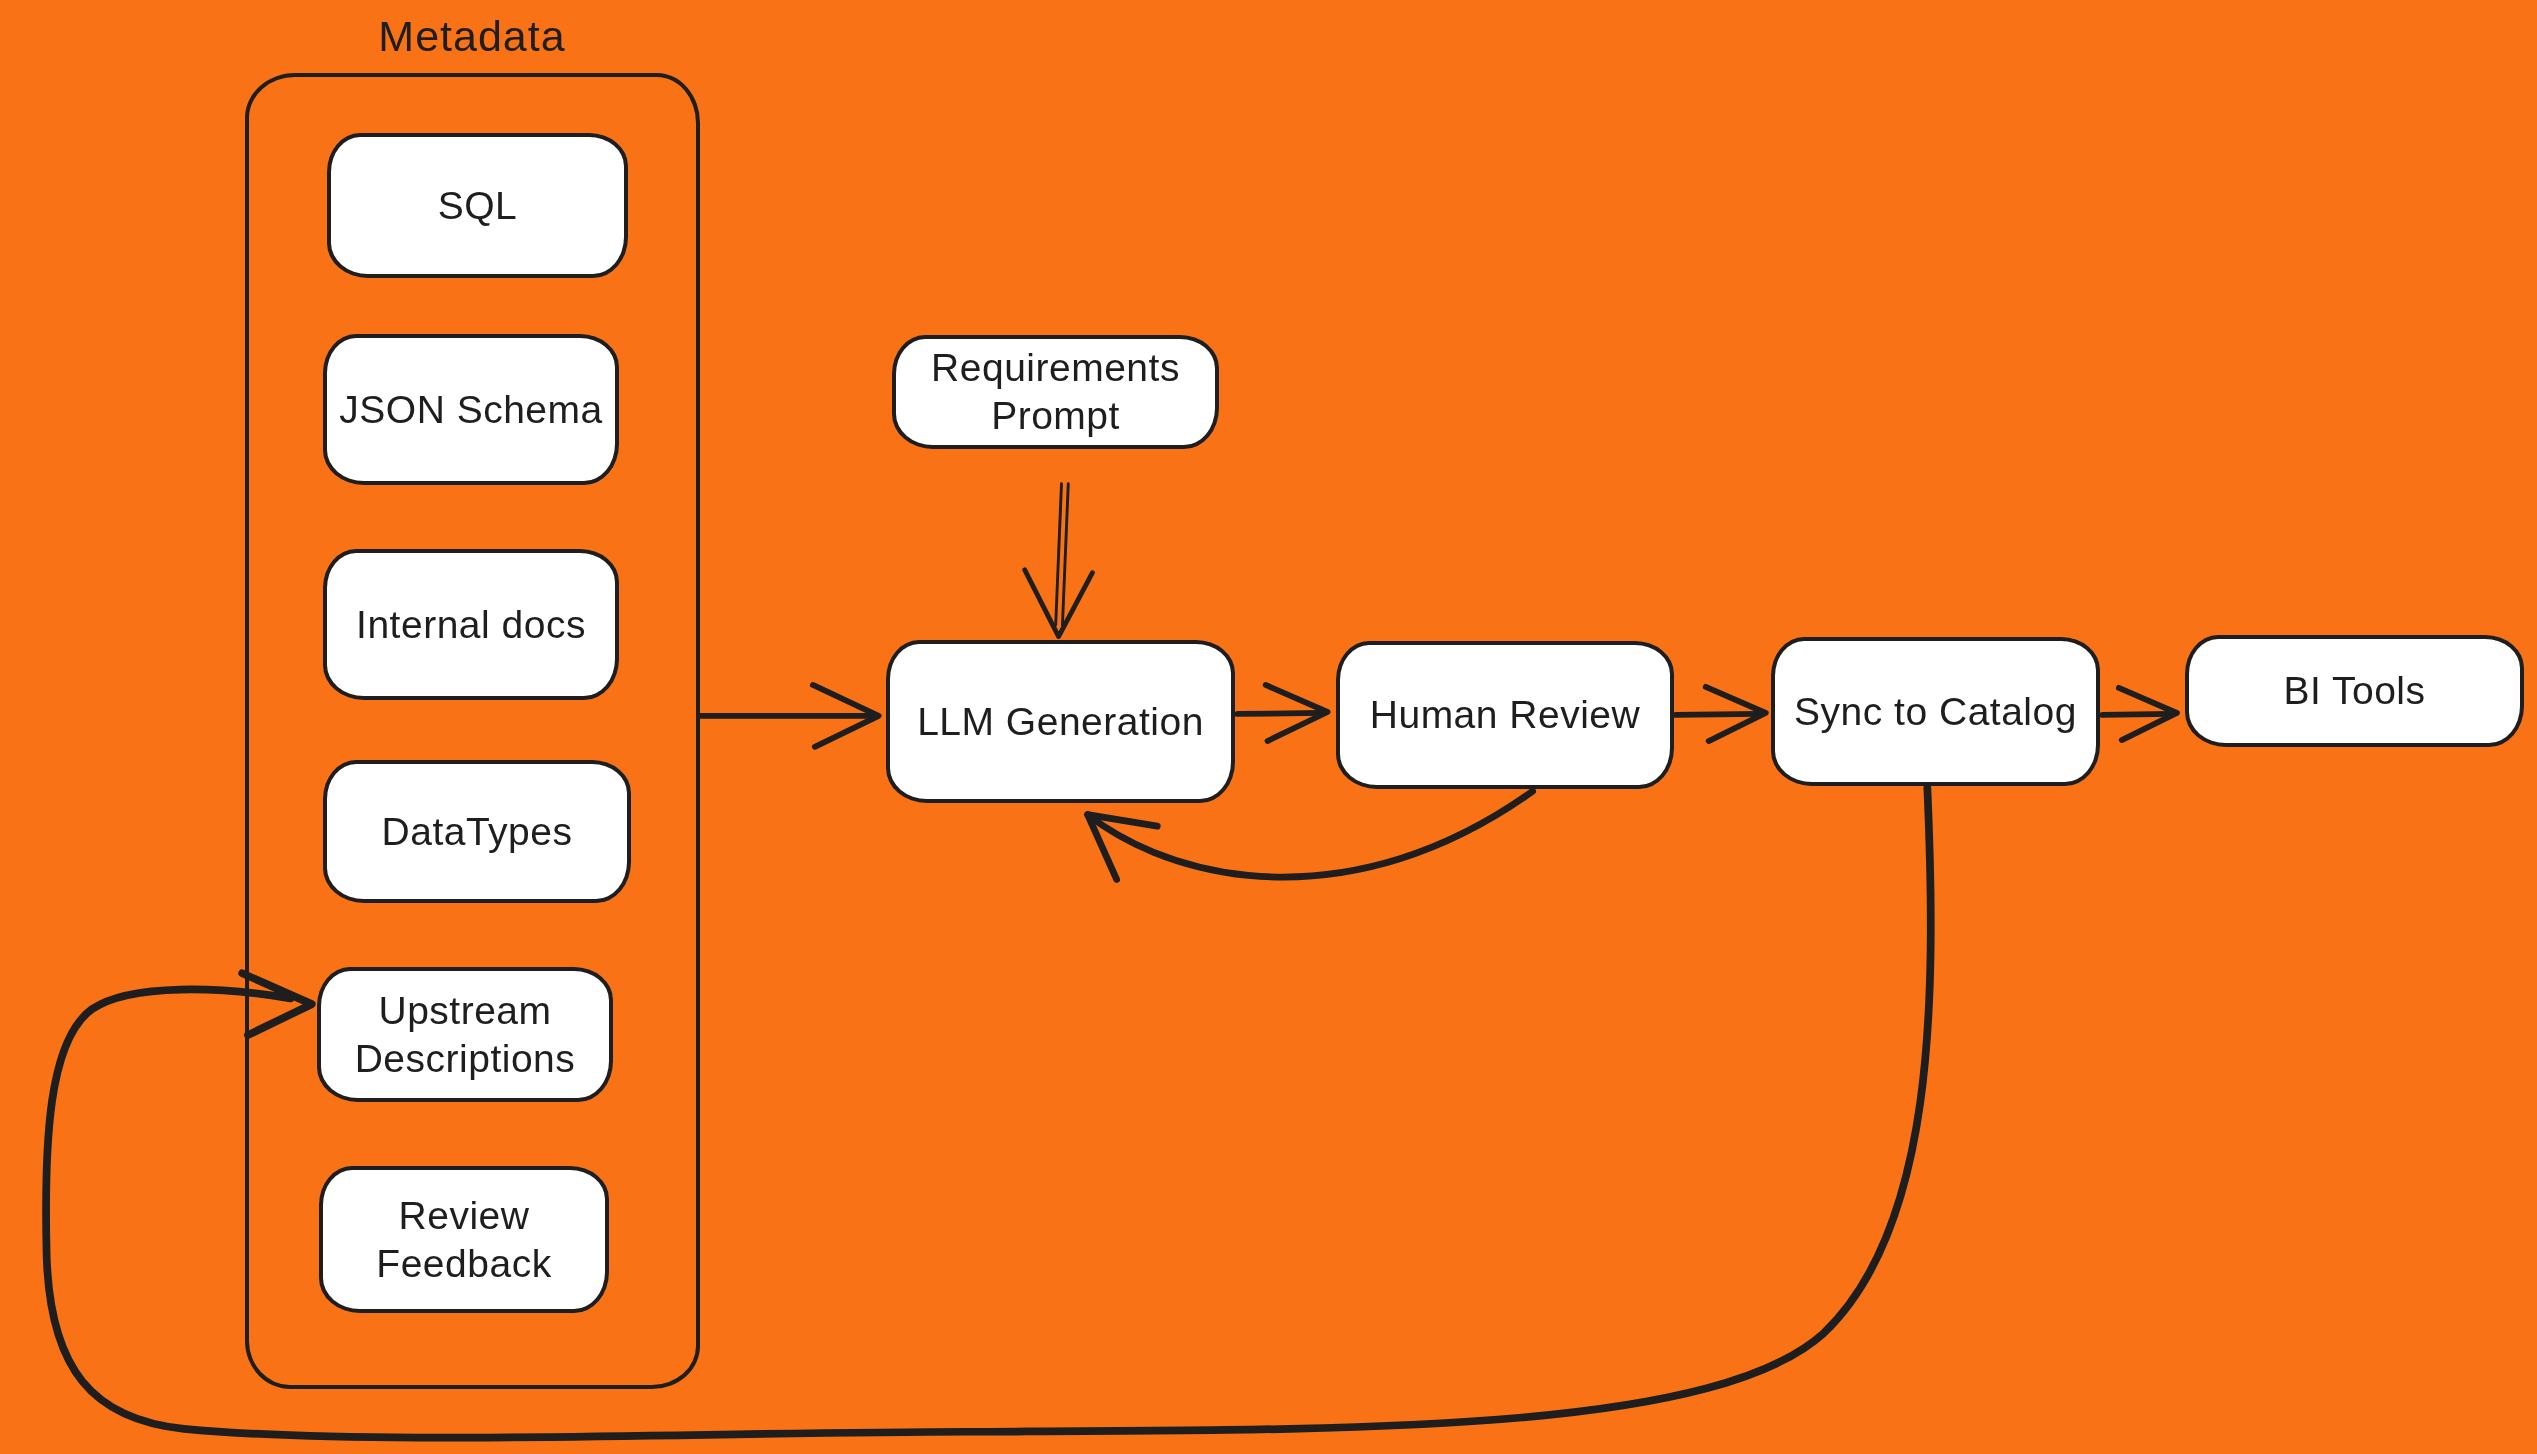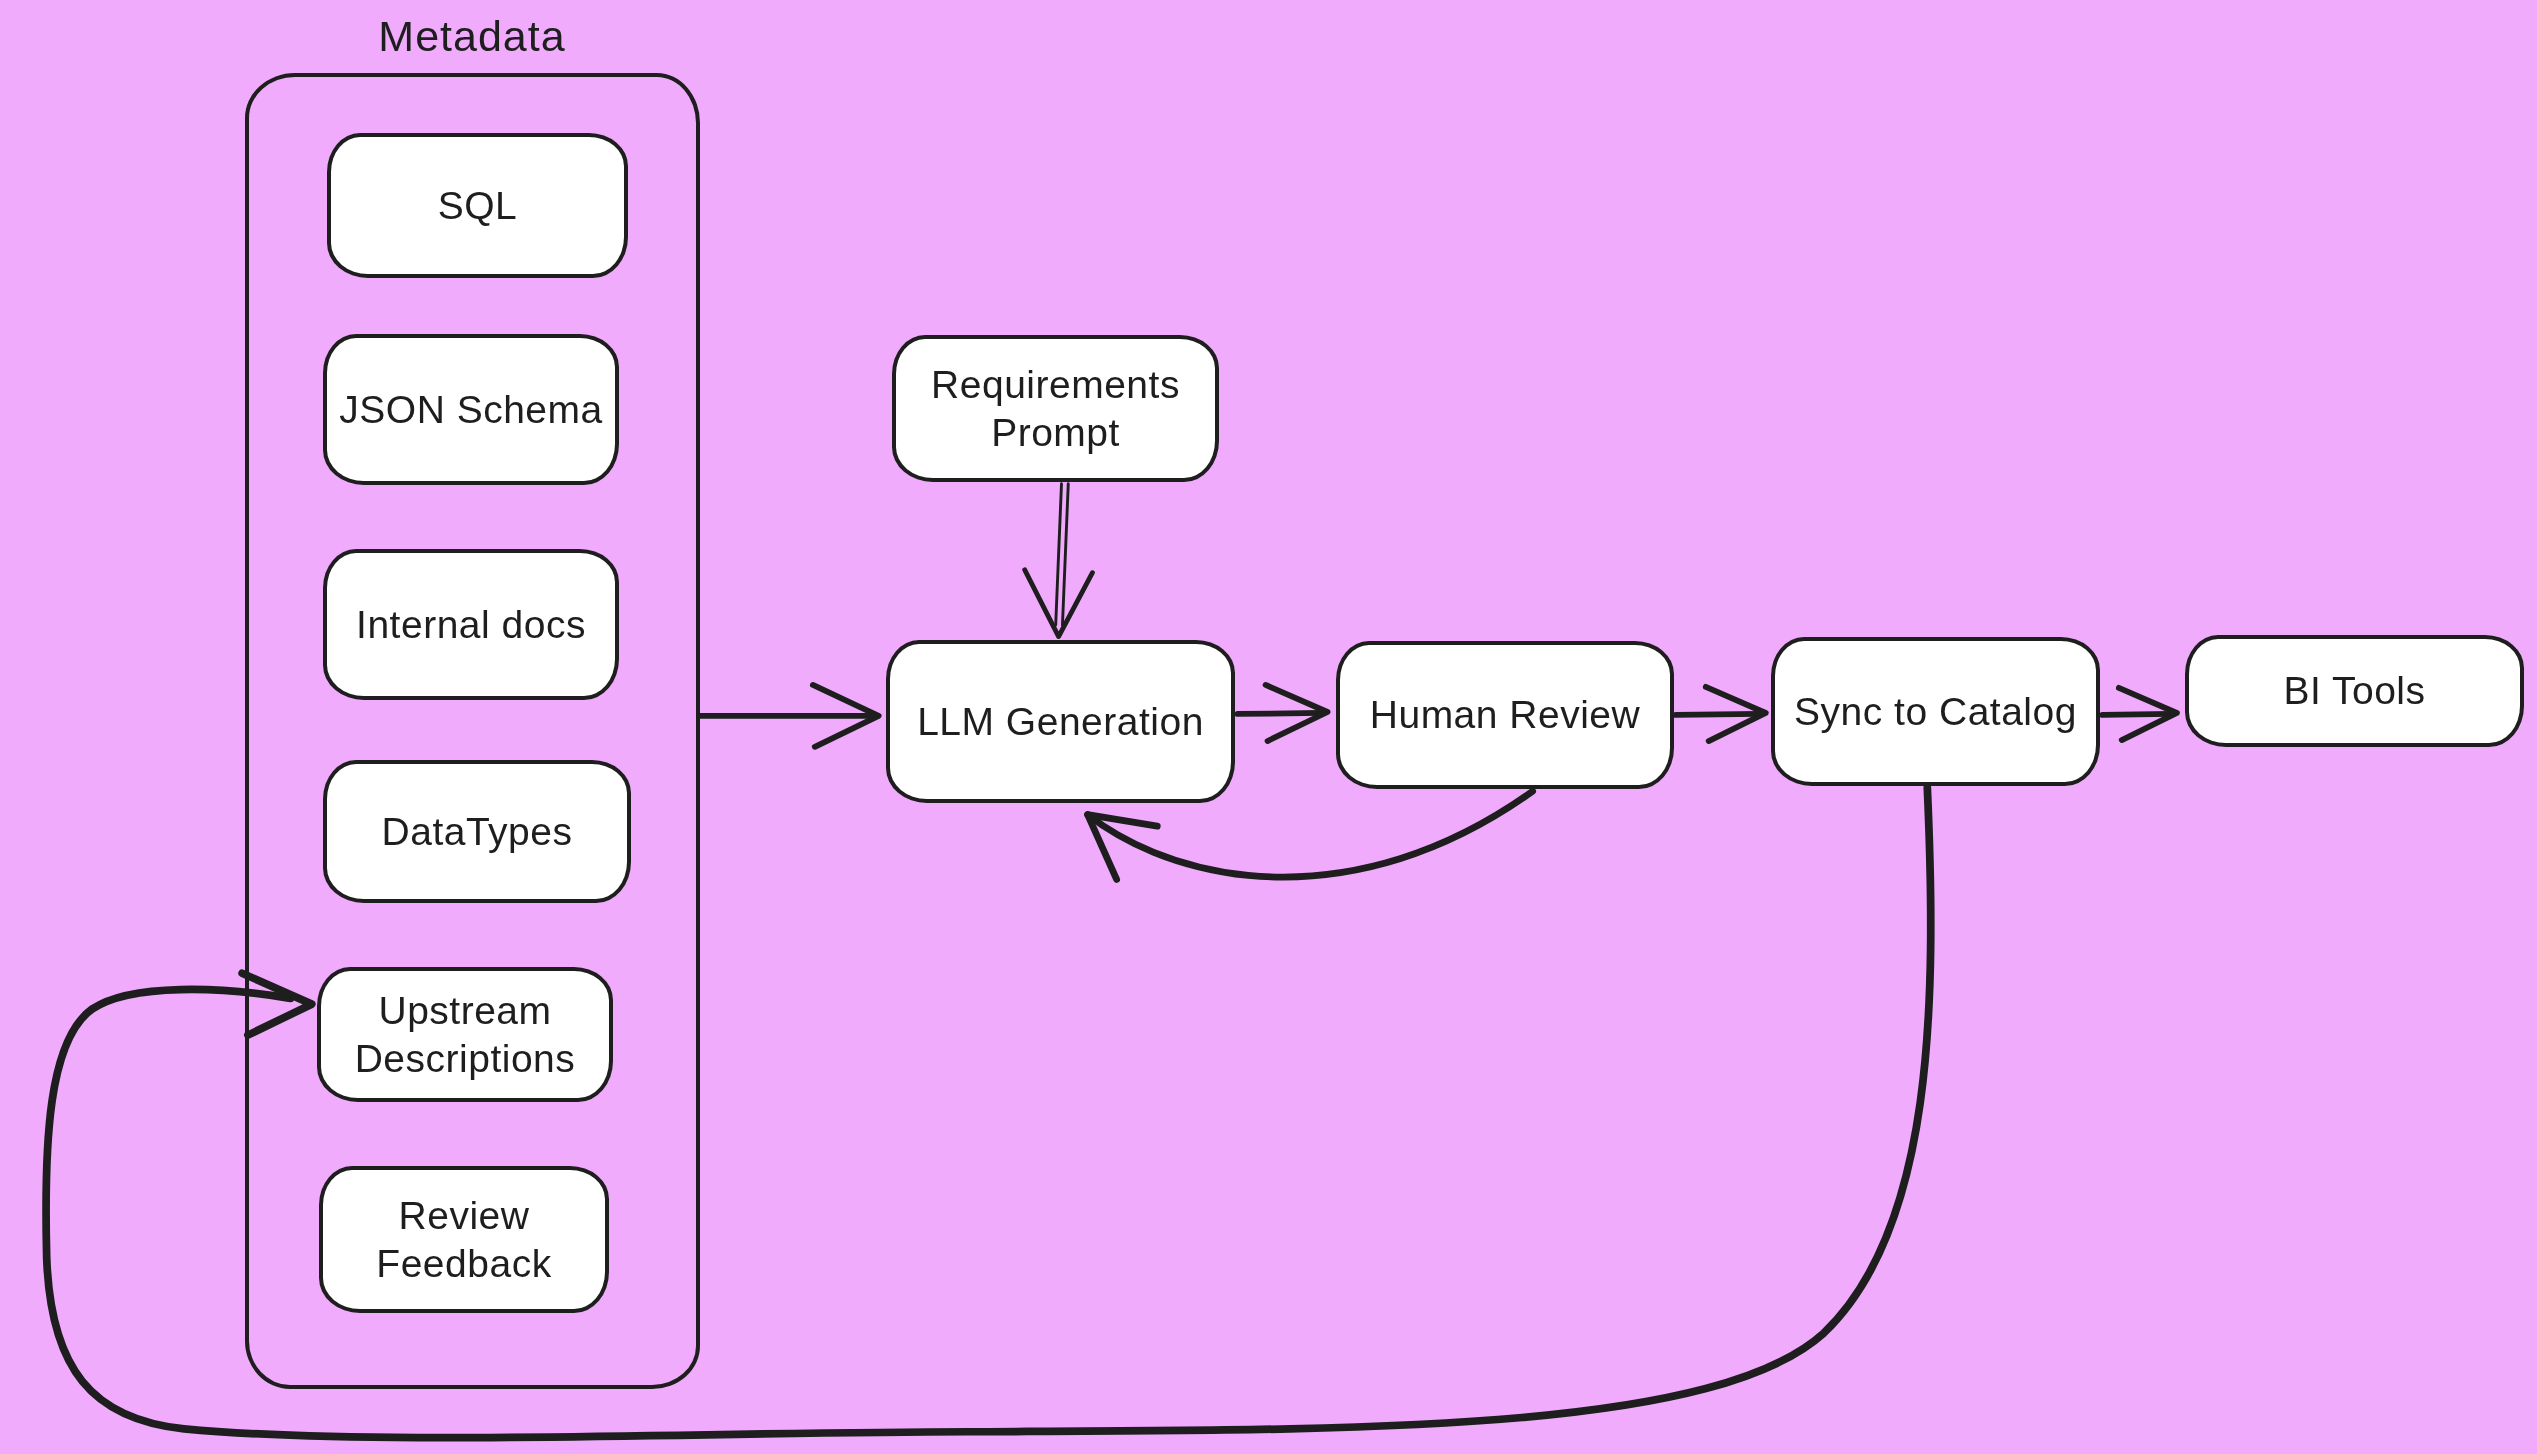--- a/index.html
+++ b/index.html
@@ -2,21 +2,21 @@
 <html><head>
 <meta charset="utf-8">
 <style>
   :root { --ink: #1e1e1e; }
   * { box-sizing: border-box; }
   html, body { margin: 0; padding: 0; background: #ffffff; }
   #canvas {
     position: relative;
     width: 2538px;
     height: 1454px;
-    background: #f0abfc;
+    background: #f97316;
     font-family: "Liberation Sans", "DejaVu Sans", sans-serif;
     color: var(--ink);
     overflow: hidden;
   }
   .node {
     position: absolute;
     border: 4.8px solid var(--ink);
     background: #ffffff;
     display: flex;
     align-items: center;
@@ -43,21 +43,21 @@
   }
   
   #group-metadata        { left: 245px;  top: 73px;   width: 455px; height: 1316px; }
   #label-metadata        { left: 356px;  top: 11.6px;   width: 232px; }
   #node-sql              { left: 327px;  top: 133px;  width: 301px; height: 145px; }
   #node-json-schema      { left: 323px;  top: 334px;  width: 296px; height: 151px; }
   #node-internal-docs    { left: 323px;  top: 549px;  width: 296px; height: 151px; }
   #node-datatypes        { left: 323px;  top: 760px;  width: 308px; height: 143px; }
   #node-upstream         { left: 317px;  top: 967px; width: 296px; height: 135px; }
   #node-review-feedback  { left: 319px;  top: 1166px; width: 290px; height: 147px; }
-  #node-requirements     { left: 892px;  top: 335px;  width: 327px; height: 147px; }
+  #node-requirements     { left: 892px;  top: 335px;  width: 327px; height: 114px; }
   #node-llm-generation   { left: 886px;  top: 640px;  width: 349px; height: 163px; }
   #node-human-review     { left: 1336px; top: 641px;  width: 338px; height: 148px; }
   #node-sync-to-catalog  { left: 1771px; top: 637px;  width: 329px; height: 149px; }
   #node-bi-tools         { left: 2185px; top: 635px;  width: 339px; height: 112px; }
   #arrows-layer {
     position: absolute;
     left: 0; top: 0;
     width: 2538px; height: 1454px;
     pointer-events: none;
   }

